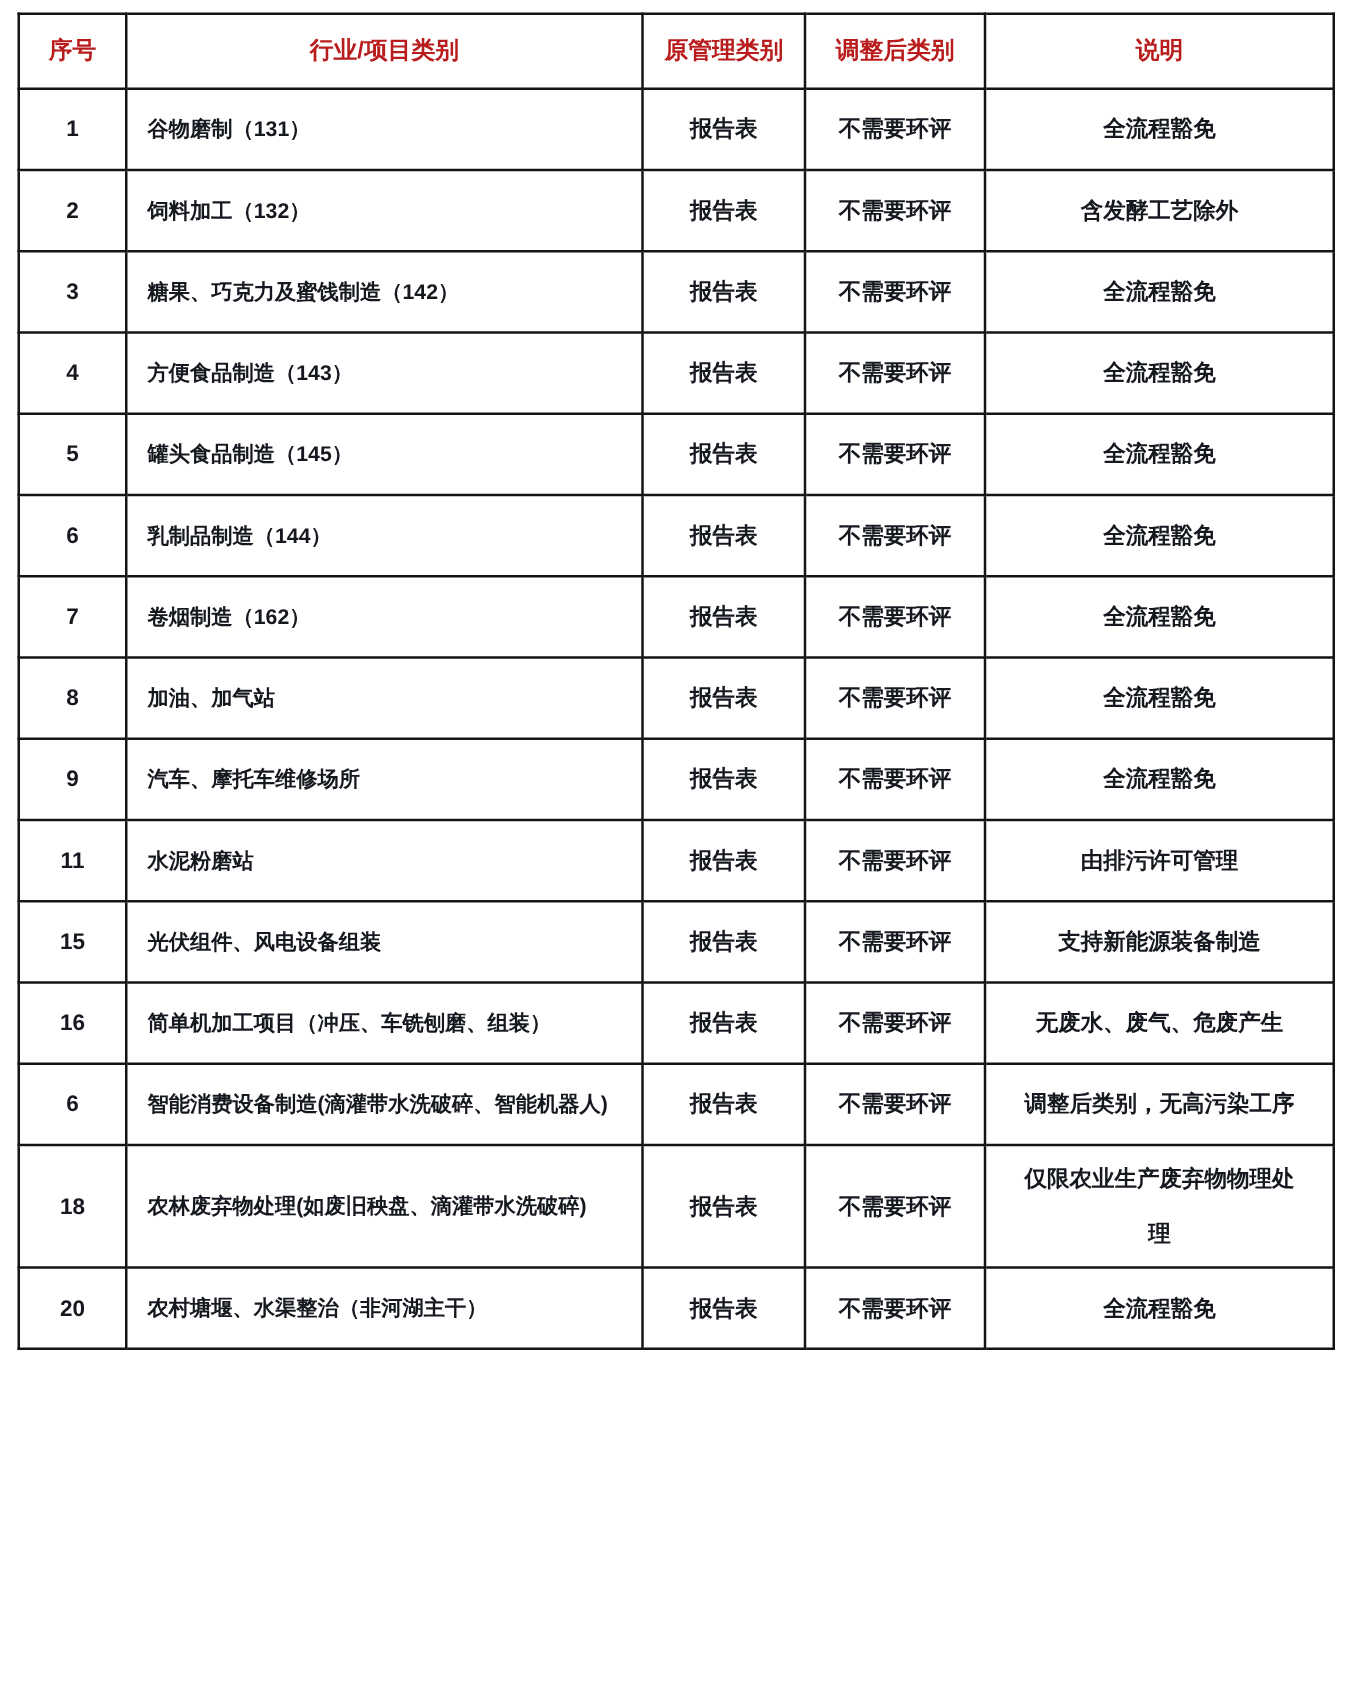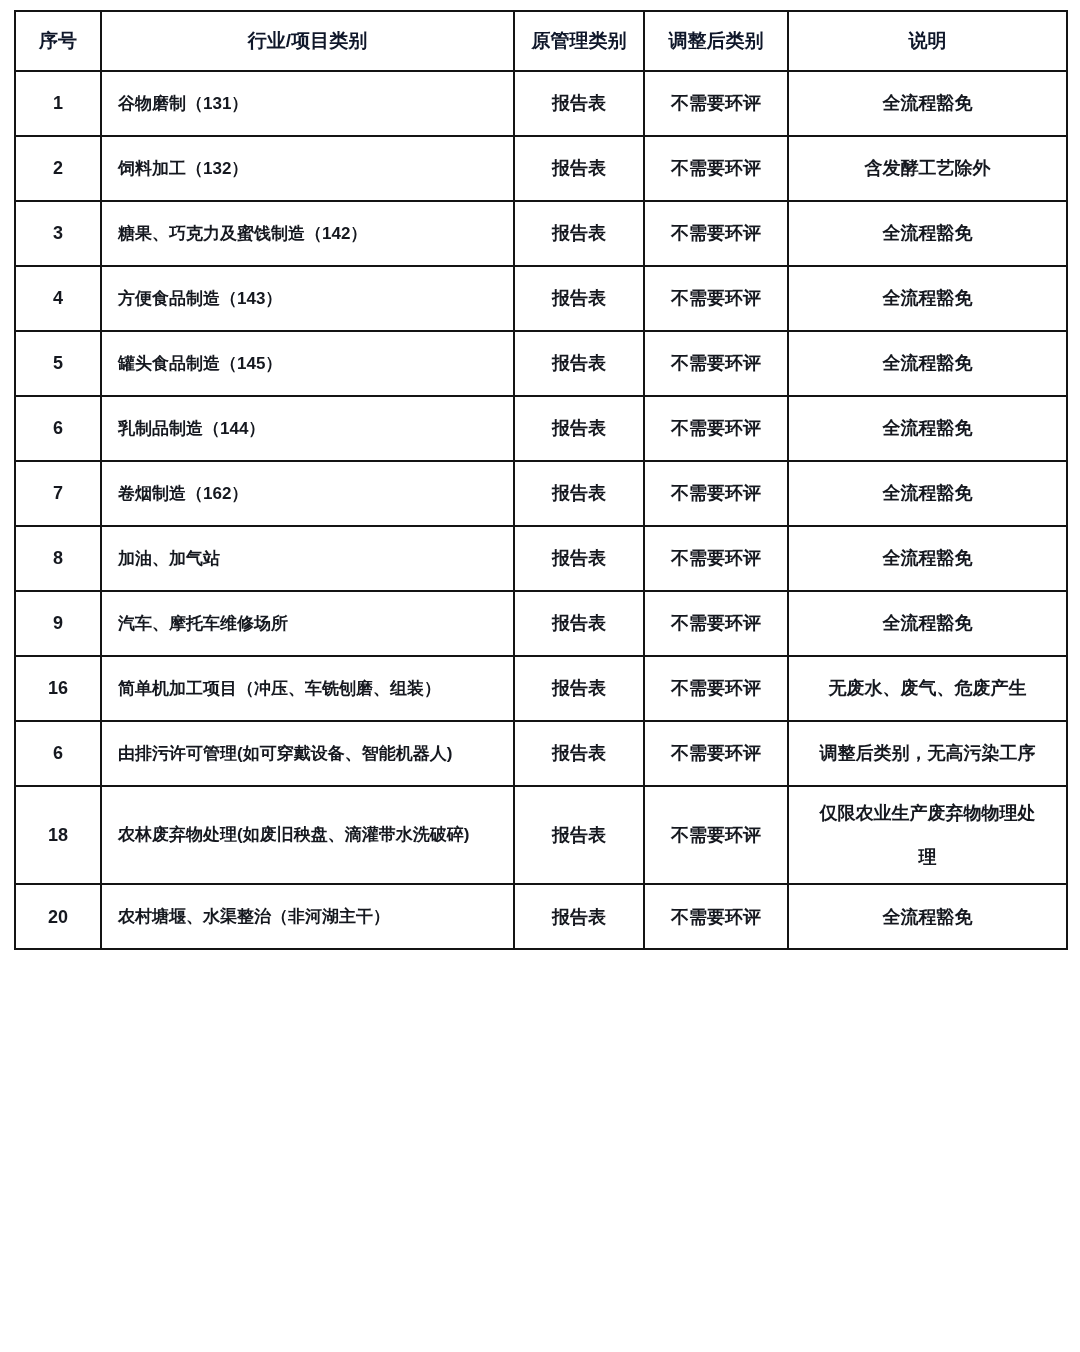--- a/index.html
+++ b/index.html
@@ -31,21 +31,21 @@
     vertical-align: middle;
     text-align: center;
     white-space: pre-line;
     font-weight: bold;
     padding: 4px 6px;
     line-height: 2.45;
   }
   table.adj-table th {
     height: 50px;
     font-size: 19px;
-    color: #0f172a;
+    color: #b91c1c;
     line-height: 1.4;
   }
   table.adj-table td {
     height: 55px;
     font-size: 18px;
     color: #15181f;
   }
   table.adj-table td.cell-category {
     text-align: left;
     padding-left: 16px;
@@ -132,29 +132,43 @@
           <td class="cell-note">全流程豁免</td>
         </tr>
         <tr>
           <td class="cell-no">9</td>
           <td class="cell-category">汽车、摩托车维修场所</td>
           <td class="cell-original">报告表</td>
           <td class="cell-adjusted">不需要环评</td>
           <td class="cell-note">全流程豁免</td>
         </tr>
         <tr>
+          <td class="cell-no">11</td>
+          <td class="cell-category">水泥粉磨站</td>
+          <td class="cell-original">报告表</td>
+          <td class="cell-adjusted">不需要环评</td>
+          <td class="cell-note">由排污许可管理</td>
+        </tr>
+        <tr>
+          <td class="cell-no">15</td>
+          <td class="cell-category">光伏组件、风电设备组装</td>
+          <td class="cell-original">报告表</td>
+          <td class="cell-adjusted">不需要环评</td>
+          <td class="cell-note">支持新能源装备制造</td>
+        </tr>
+        <tr>
           <td class="cell-no">16</td>
           <td class="cell-category">简单机加工项目（冲压、车铣刨磨、组装）</td>
           <td class="cell-original">报告表</td>
           <td class="cell-adjusted">不需要环评</td>
           <td class="cell-note">无废水、废气、危废产生</td>
         </tr>
         <tr>
           <td class="cell-no">6</td>
-          <td class="cell-category">由排污许可管理(如可穿戴设备、智能机器人)</td>
+          <td class="cell-category">智能消费设备制造(滴灌带水洗破碎、智能机器人)</td>
           <td class="cell-original">报告表</td>
           <td class="cell-adjusted">不需要环评</td>
           <td class="cell-note">调整后类别，无高污染工序</td>
         </tr>
         <tr>
           <td class="cell-no">18</td>
           <td class="cell-category">农林废弃物处理(如废旧秧盘、滴灌带水洗破碎)</td>
           <td class="cell-original">报告表</td>
           <td class="cell-adjusted">不需要环评</td>
           <td class="cell-note">仅限农业生产废弃物物理处

